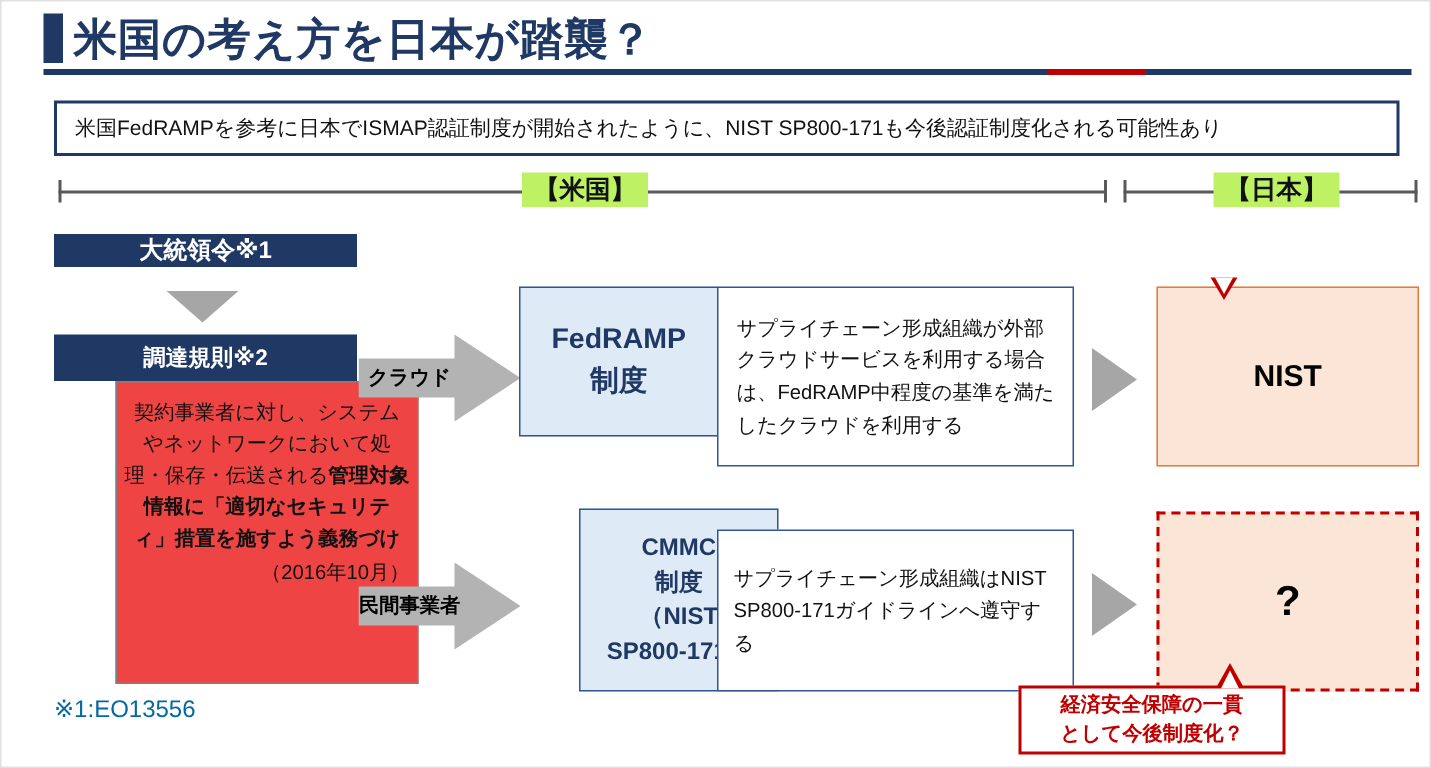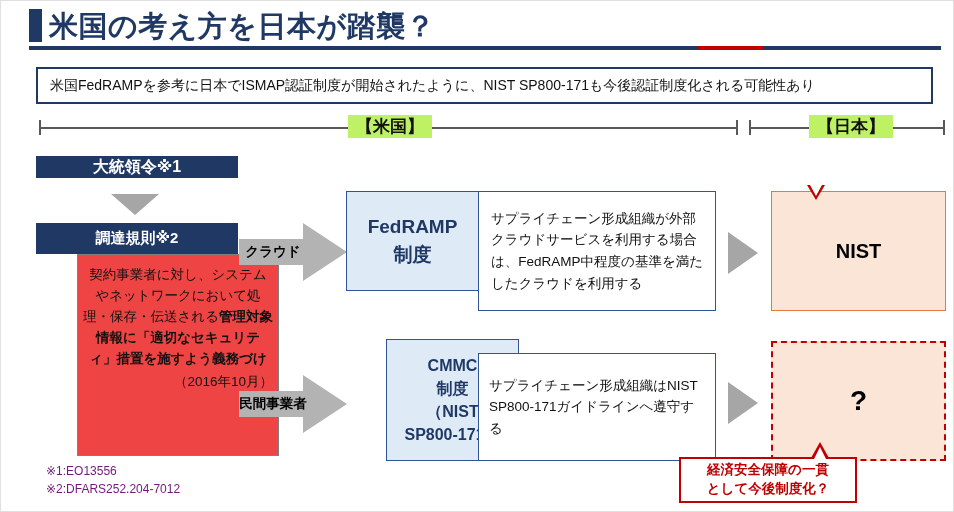--- a/index.html
+++ b/index.html
@@ -37,21 +37,21 @@
     border-top:21px solid #a6a6a6;
   }
   .proc-header { left:35px; top:222px; width:202px; height:31px; font-size:15px; }
   .proc-body {
     left:35px; top:253px; width:202px; height:202px; background:#ef4444;
     border:1px solid #7f7f7f; font-size:13.5px; color:#111; text-align:center;
     padding:10px 5px 0; line-height:1.55;margin-left:41px;
   }
   .proc-body b { font-weight:bold; }
   .proc-date { margin-top:2px;text-align:right; }
-  .footnotes { left:45px; top:461px; font-size:12px; color:#701a75; line-height:1.5; }
+  .footnotes { left:35px; top:461px; font-size:16px; color:#0369a1; line-height:1.5; }
 
   
   .block-arrow { pointer-events:none; }
   .arrow-label {
     display:flex; align-items:center; justify-content:center;
     font-weight:bold; font-size:13.5px; color:#000;
   }
   .arrow-label-top { left:238px; top:238px; width:68px; height:26px; }
   .arrow-label-bottom { left:232px; top:390px; width:80px; height:26px; }
 
@@ -146,21 +146,20 @@
 
   <div class="abs navy-box pres-box">大統領令※1</div>
   <div class="abs down-arrow"></div>
   <div class="abs navy-box proc-header">調達規則※2</div>
   <div class="abs proc-body">
     <span>契約事業者に対し、システムやネットワークにおいて処理・保存・伝送される</span><b>管理対象情報に「適切なセキュリティ」措置を施すよう義務づけ</b>
     <div class="proc-date">（2016年10月）</div>
   </div>
   <div class="abs footnotes">
     <div>※1:EO13556</div>
-    <div>※2:DFARS252.204-7012</div>
   </div>
 
   <svg class="abs block-arrow" style="left:238px; top:222px;" width="108" height="58">
     <polygon points="0,16 64,16 64,0 108,29 64,58 64,42 0,42" fill="#b3b3b3"></polygon>
   </svg>
   <div class="abs arrow-label arrow-label-top">クラウド</div>
 
   <svg class="abs block-arrow" style="left:238px; top:374px;" width="108" height="58">
     <polygon points="0,16 64,16 64,0 108,29 64,58 64,42 0,42" fill="#b3b3b3"></polygon>
   </svg>

